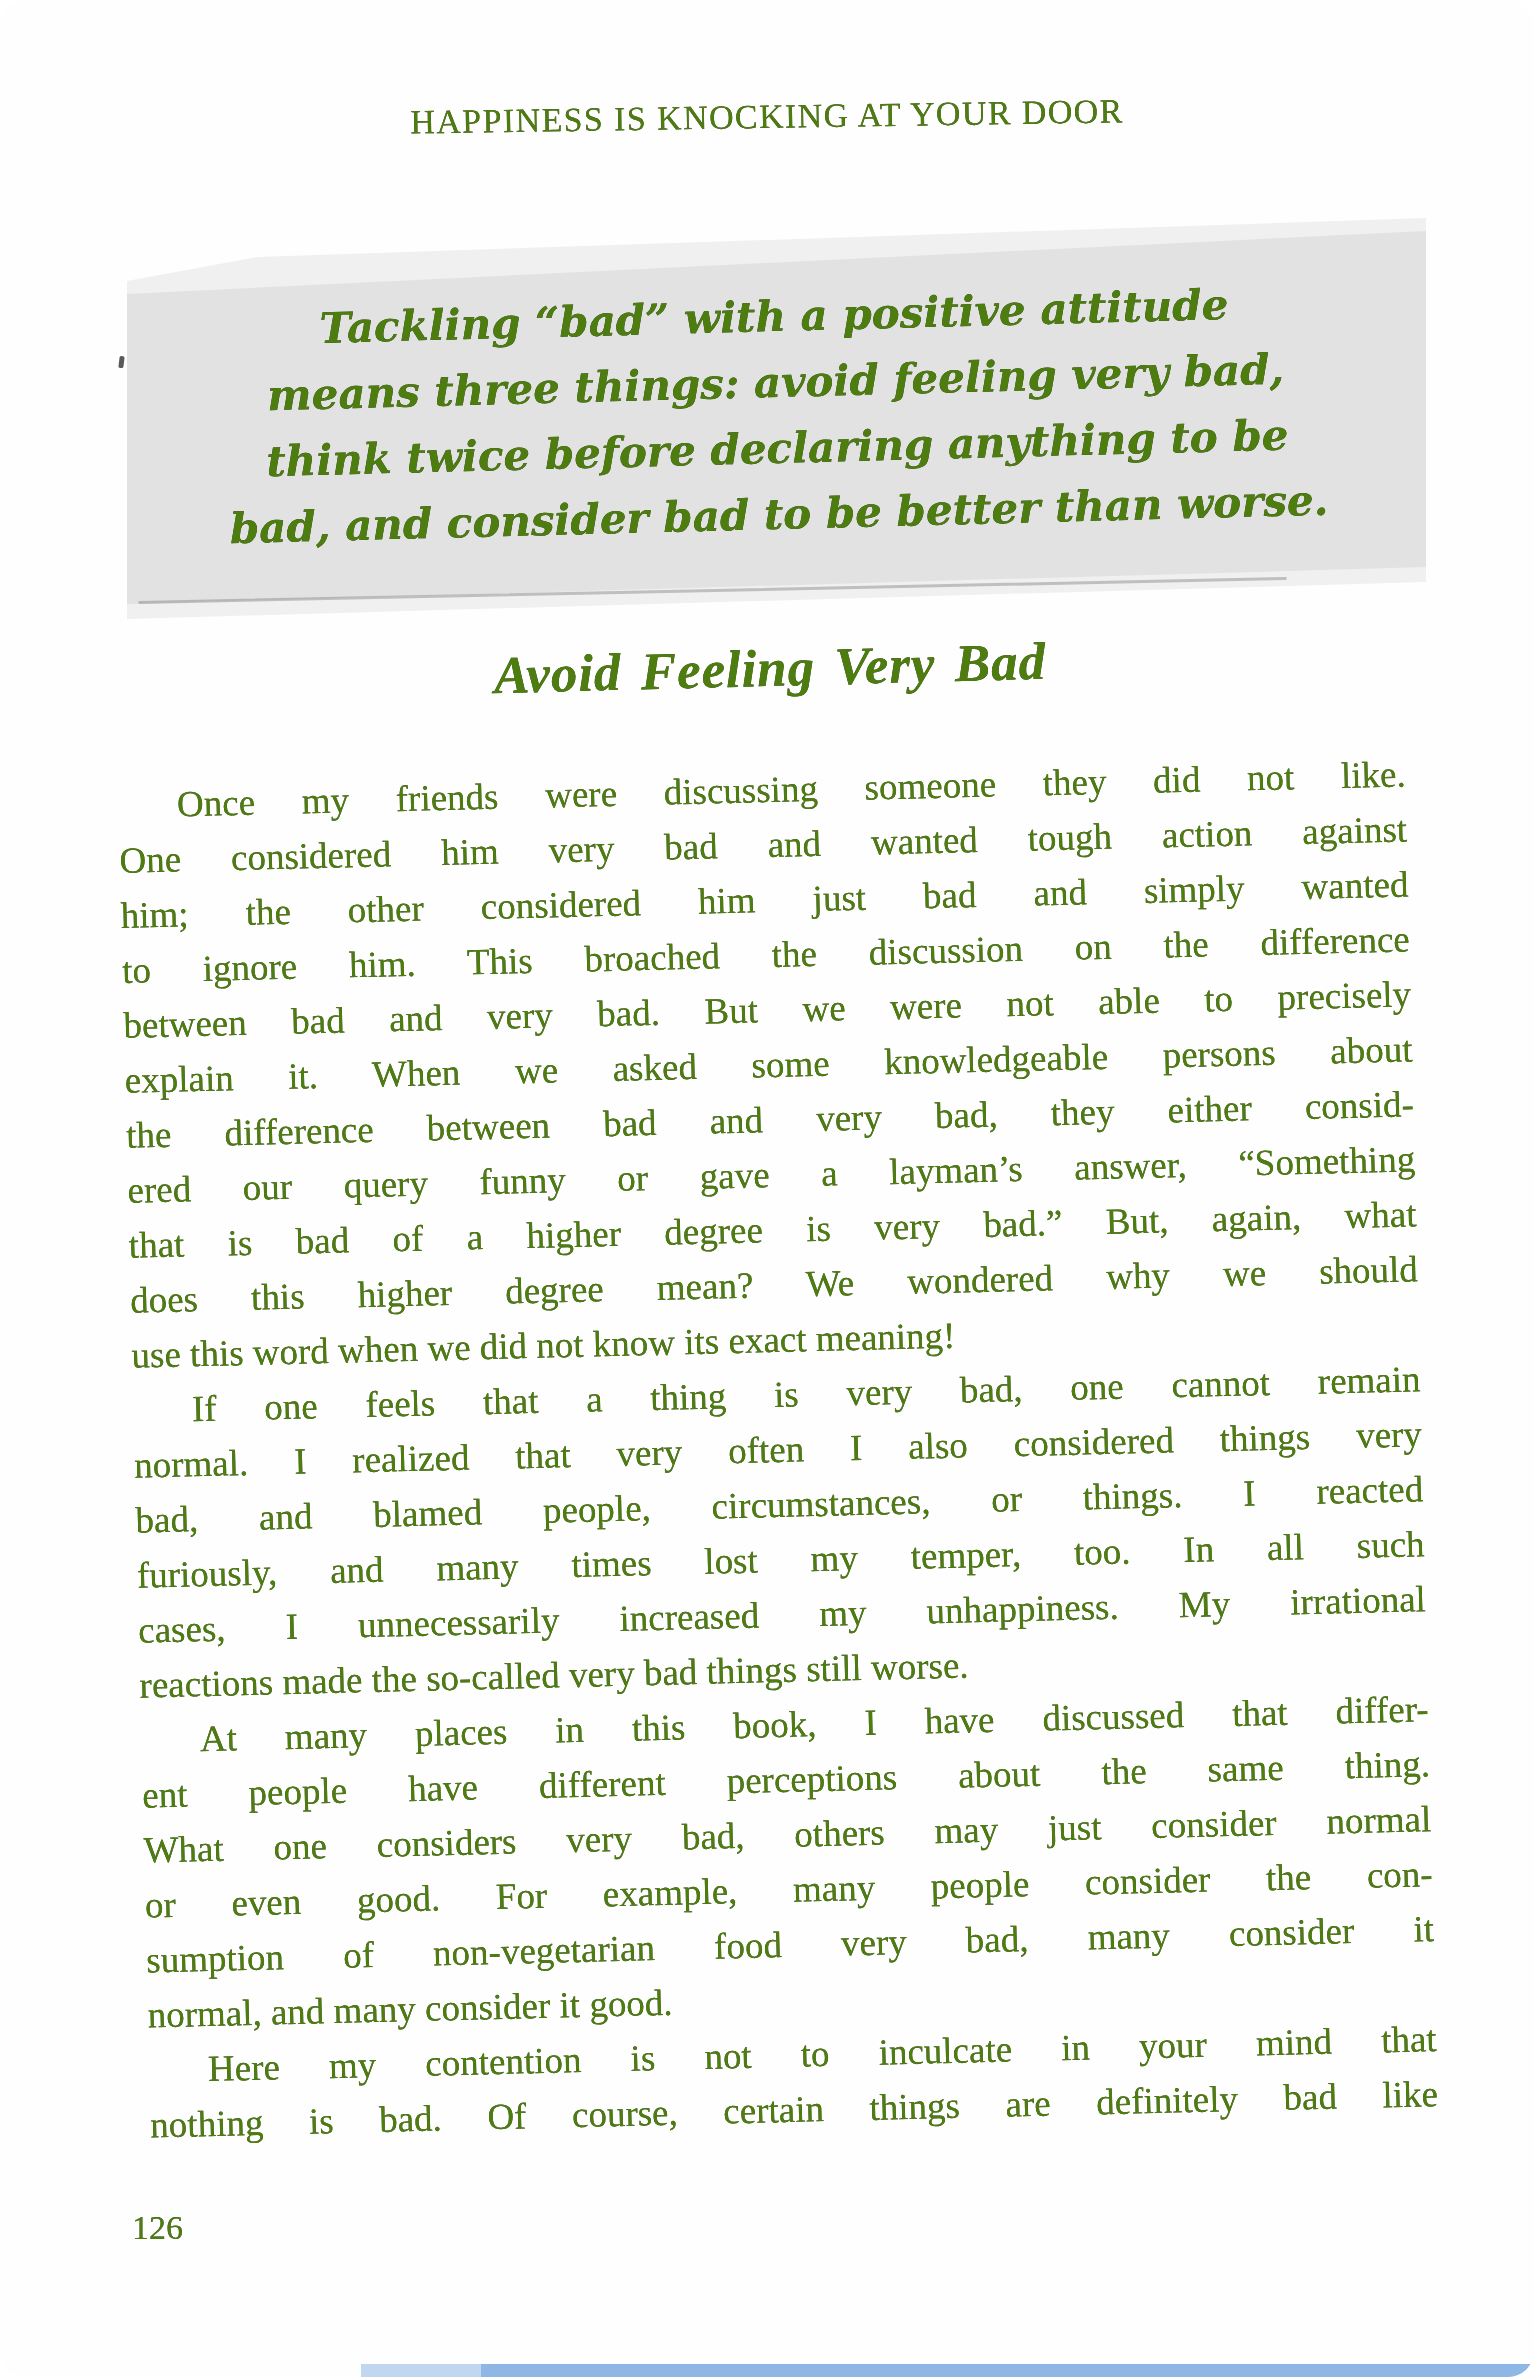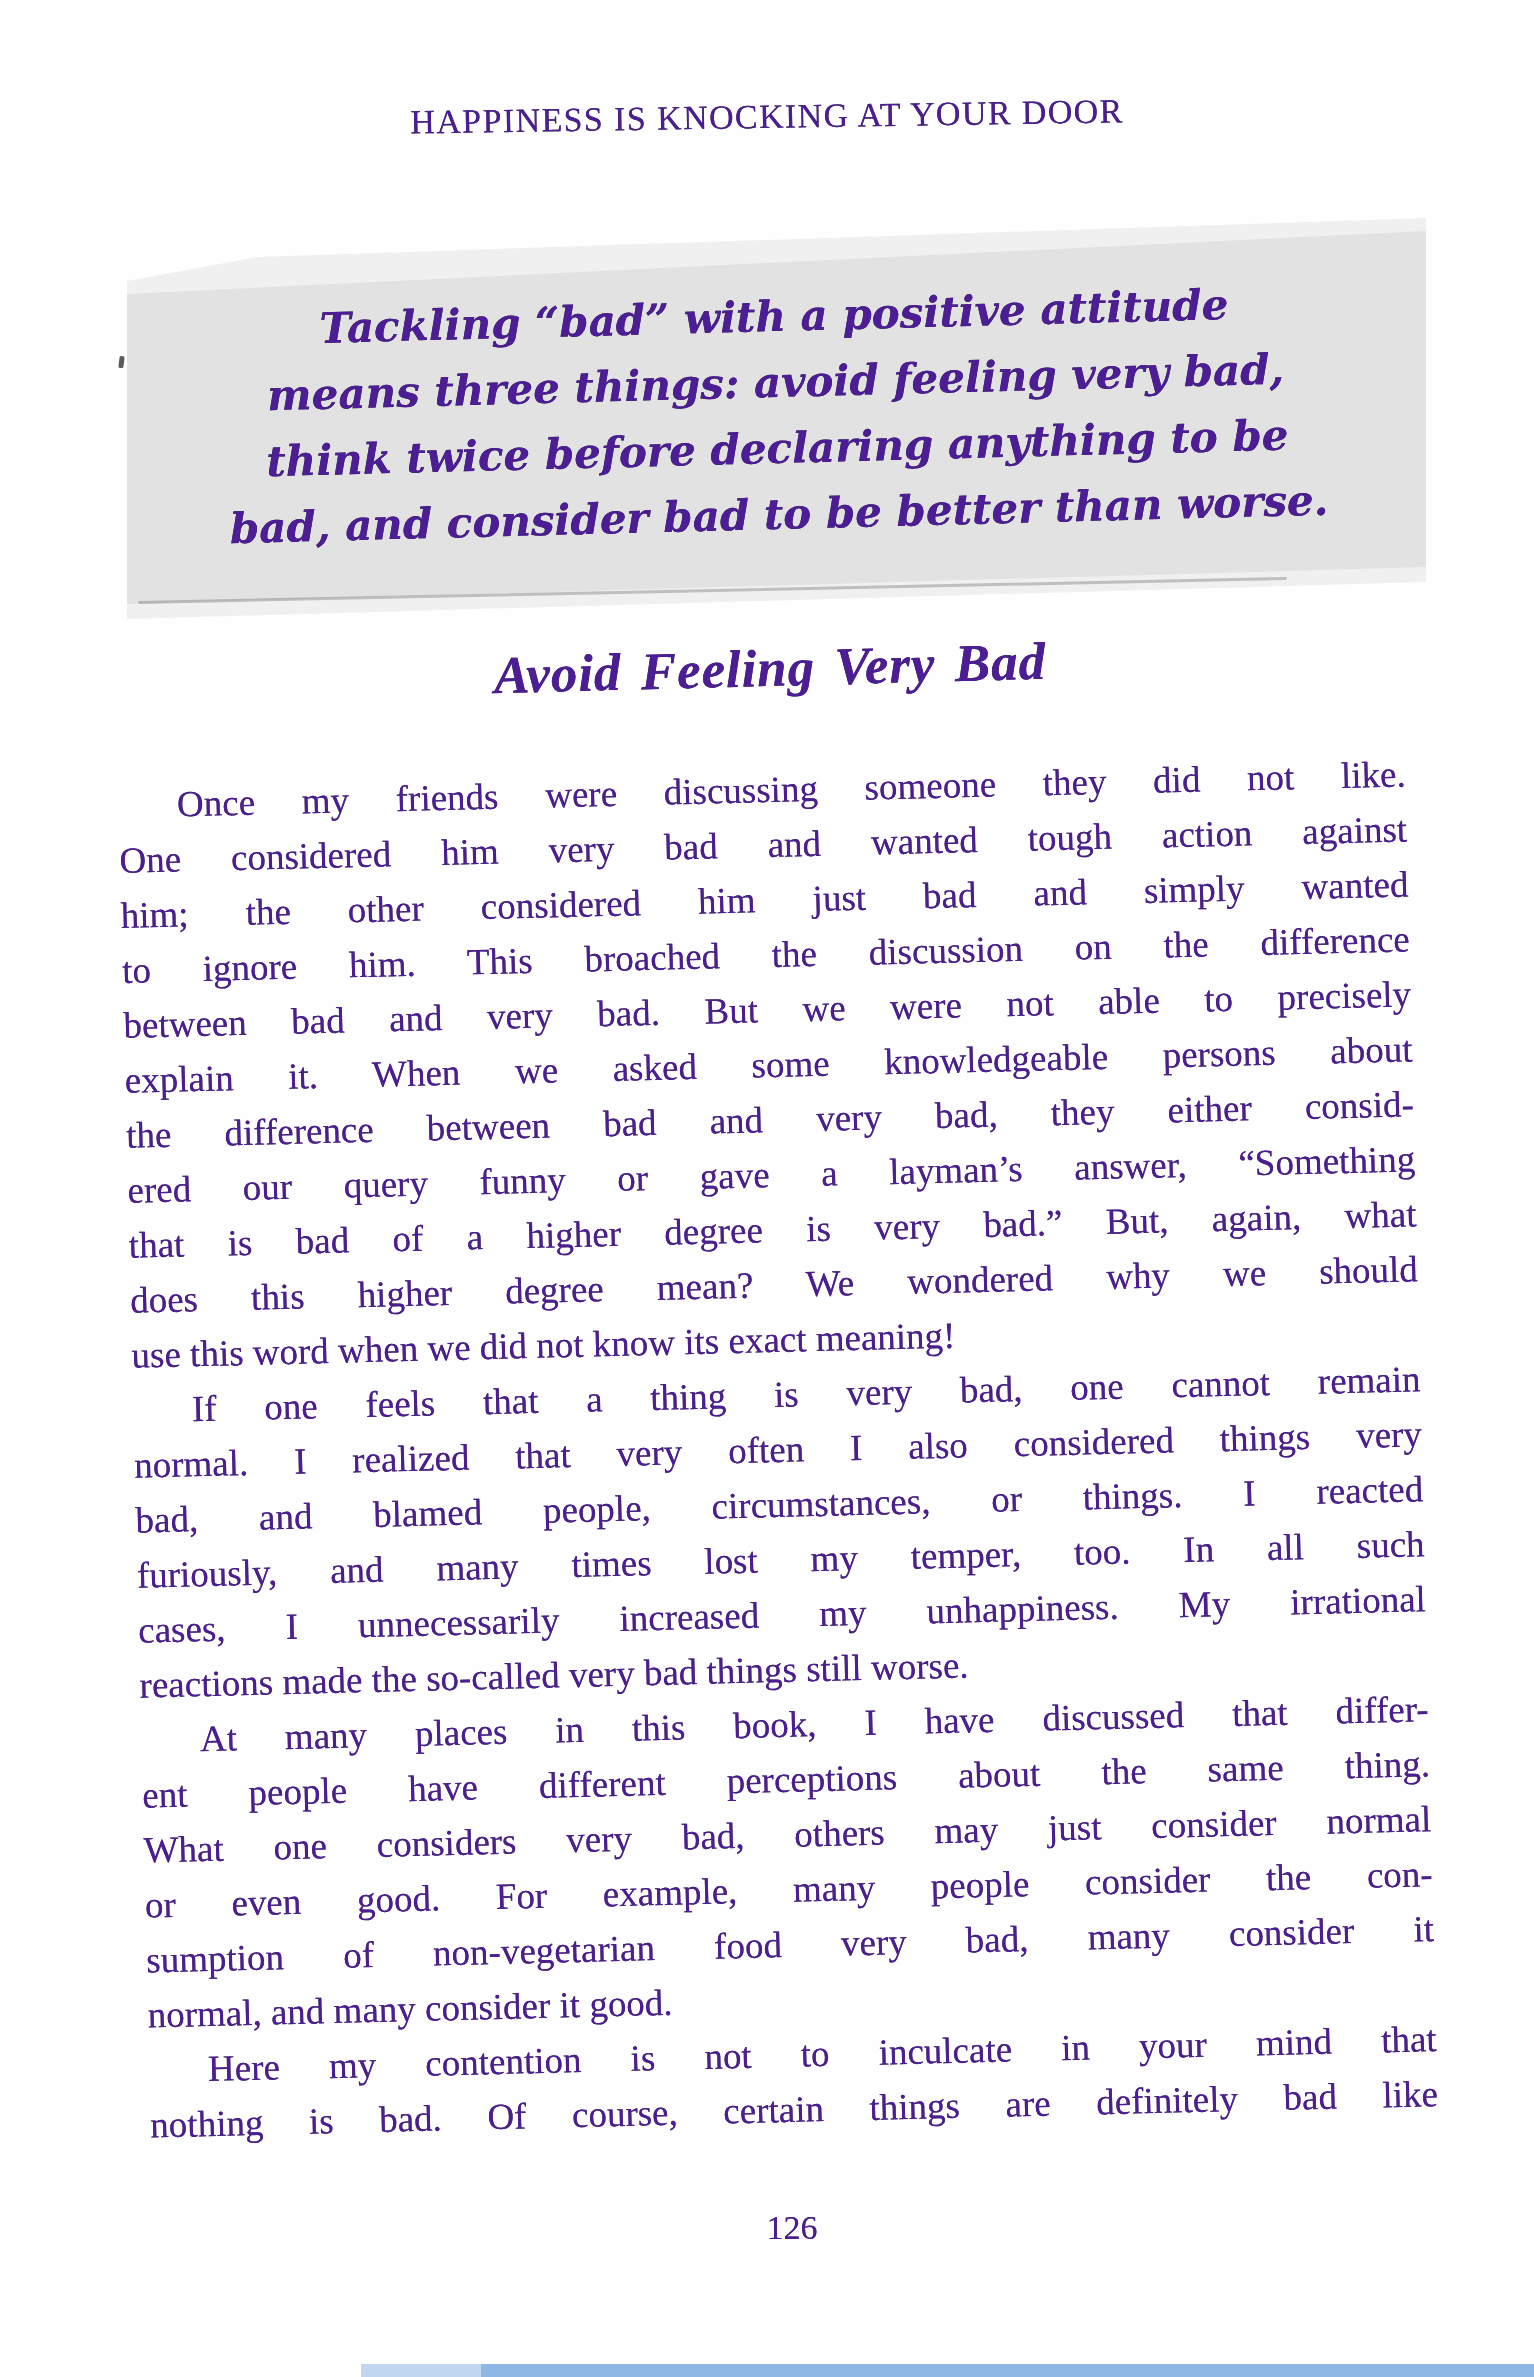--- a/index.html
+++ b/index.html
@@ -65,38 +65,38 @@
     position:absolute;left:134px;top:762px;width:1288px;
     transform:rotate(-1.4deg);
     font-size:37px;line-height:55px;
     text-shadow:0 0 0.5px rgba(0,0,0,.7);
   }
   .bline{text-align:justify;text-align-last:justify;}
   .bline.nojust{text-align-last:left;}
   .bline.indent{padding-left:59px;}
   
   .page-number{
-    position:absolute;top:2209px;left:148px;width:1288px;
-    text-align:center;font-size:34px;
+    position:absolute;top:2209px;left:132px;width:1288px;
+    text-align:left;font-size:34px;
     text-shadow:0 0 0.5px rgba(0,0,0,.7);
   }
   
   .bottom-strip{
     position:absolute;left:361px;top:2364px;width:1174px;height:14px;
     background:#8fb7e6;
   }
   .bottom-strip .cap{
     position:absolute;left:0;top:0;width:120px;height:100%;
     background:rgba(255,255,255,.45);
   }
 </style>
 </head>
 <body>
 
-<div id="page" style="color: #4c1d95;">
+<div id="page" style="color: #4d7c0f; border-radius: 26px;">
 
   <div class="header">HAPPINESS IS KNOCKING AT YOUR DOOR</div>
 
   <div class="quote-halo"></div>
 
   <div class="quote-box" style="background: rgb(226, 226, 226);">
     <div class="quote-text">
         <div class="qline">Tackling “bad” with a positive attitude</div>
         <div class="qline">means three things: avoid feeling very bad,</div>
         <div class="qline">think twice before declaring anything to be</div>

